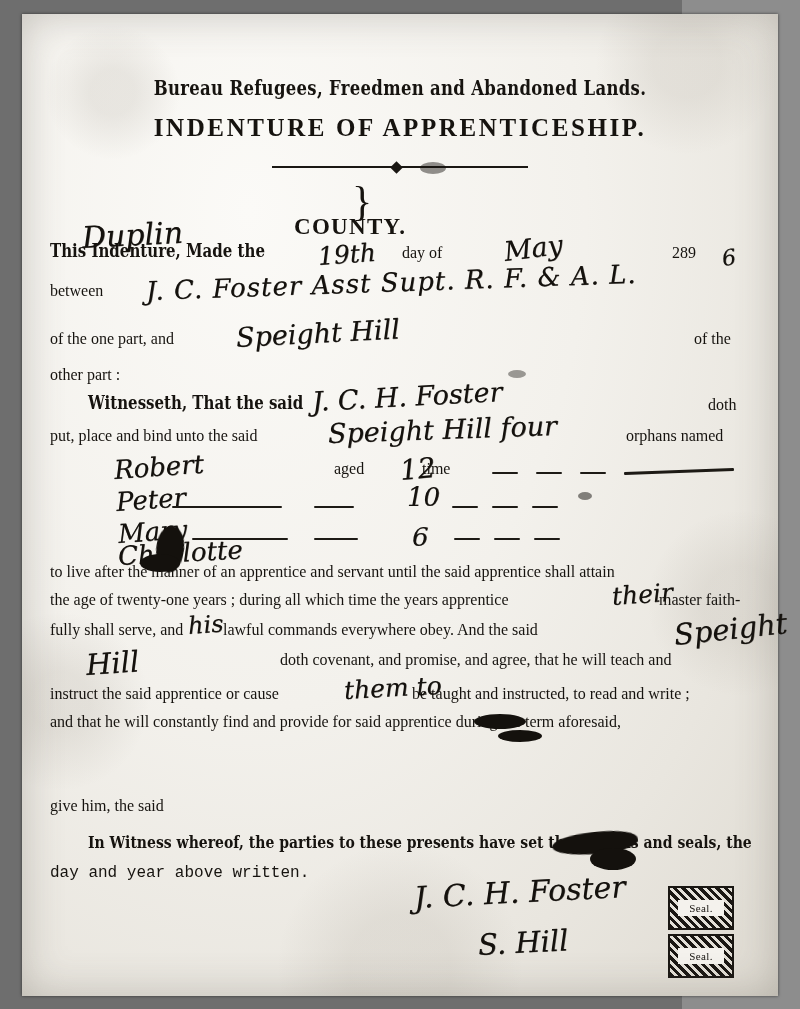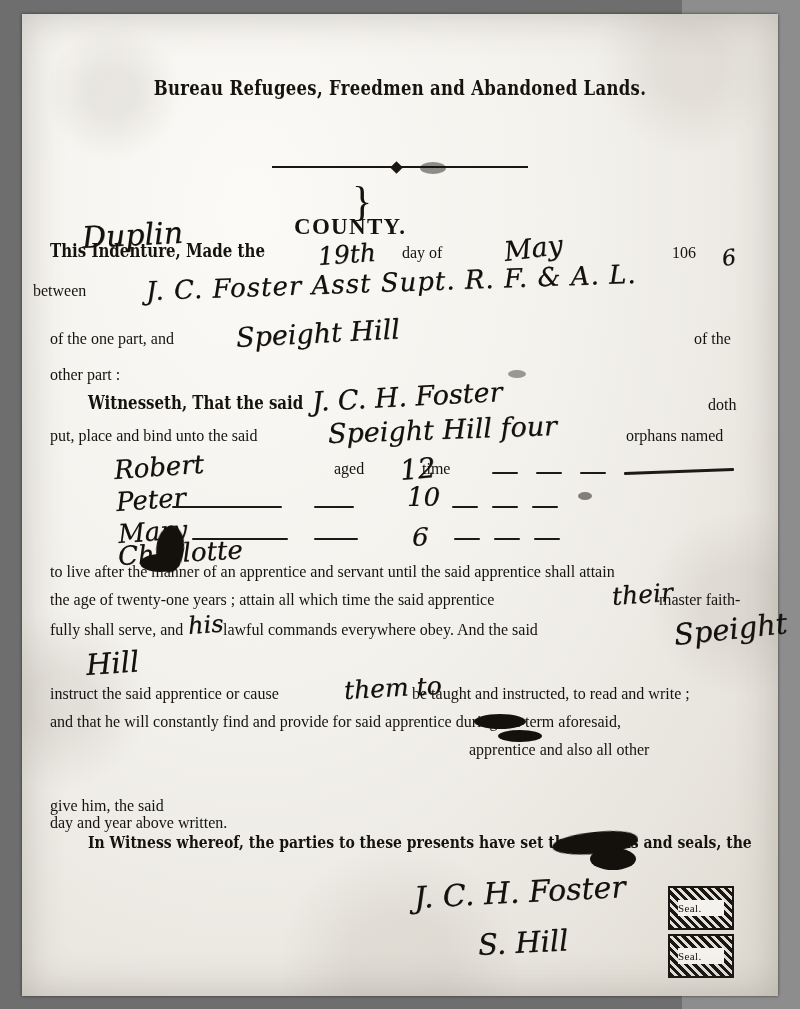--- a/index.html
+++ b/index.html
@@ -141,42 +141,42 @@
     font-weight: bold;
     font-size: 15px;
     transform: scaleY(1.18);
     transform-origin: left bottom;
   }
 
   
   #l-indenture  { top: 230px; left: 28px; }
   #l-dayof      { top: 230px; left: 380px; }
   #l-year       { top: 230px; left: 650px; }
-  #l-between    { top: 268px; left: 11px; }
+  #l-between    { top: 268px; left: 28px; }
   #l-onepart    { top: 316px; left: 28px; }
   #l-ofthe      { top: 316px; left: 672px; }
   #l-otherpart  { top: 352px; left: 28px; }
   #l-witness    { top: 382px; left: 66px; }
   #l-doth       { top: 382px; left: 686px; }
   #l-putplace   { top: 413px; left: 28px; }
   #l-orphans    { top: 413px; left: 604px; }
   #l-aged       { top: 446px; left: 312px; }
   #l-years      { top: 446px; left: 400px; }
 
   #l-live       { top: 549px; left: 28px; }
   #l-age21      { top: 577px; left: 28px; }
   #l-fully      { top: 607px; left: 28px; }
   #l-covenant   { top: 637px; left: 258px; }
   #l-instruct   { top: 671px; left: 28px; }
   #l-andthat    { top: 699px; left: 28px; }
   #l-sufficient { top: 727px; left: 28px; }
   #l-things     { top: 755px; left: 28px; }
   #l-givehim    { top: 783px; left: 28px; }
   #l-inwitness  { top: 822px; left: 66px; }
-  #l-dayyear    { top: 800px; left: 28px; }
+  #l-dayyear    { top: 850px; left: 28px; font-family: Liberation Mono, monospace; }
 
   
   .dash {
     position: absolute;
     height: 2px;
     background: #1d1a15;
     border-radius: 1px;
   }
 
   
@@ -209,20 +209,21 @@
     background:
       repeating-linear-gradient(45deg, #1a1713 0 3px, transparent 3px 6px);
     display: flex;
     align-items: center;
     justify-content: center;
   }
   .seal .inner {
     background: #f4f2ed;
     width: 46px;
     height: 16px;
+    text-align: center;
     font-size: 11px;
     font-family: "Liberation Serif", serif;
     line-height: 16px;
     letter-spacing: 0.4px;
   }
 
   
   #vignette {
     position: absolute;
     inset: 0;
@@ -231,58 +232,59 @@
   }
 </style>
 </head>
 <body>
 
 <div id="page">
   <div id="sheet">
     <div class="content">
 
       <div id="hdr-bureau">Bureau Refugees, Freedmen and Abandoned Lands.</div>
+      <div id="hdr-title">INDENTURE OF APPRENTICESHIP.</div>
 
       <div id="rule">
         <div class="bar"></div>
         <div class="dia"></div>
       </div>
 
       <div id="brace">}</div>
       <div id="county-word">COUNTY.</div>
 
       <div class="ptxt bl" id="l-indenture">This Indenture, Made the</div>
       <div class="ptxt" id="l-dayof">day of</div>
-      <div class="ptxt" id="l-year">106</div>
+      <div class="ptxt" id="l-year">289</div>
 
       <div class="ptxt" id="l-between">between</div>
 
       <div class="ptxt" id="l-onepart">of the one part, and</div>
       <div class="ptxt" id="l-ofthe">of the</div>
       <div class="ptxt" id="l-otherpart">other part :</div>
 
       <div class="ptxt bl" id="l-witness">Witnesseth, That the said</div>
       <div class="ptxt" id="l-doth">doth</div>
 
       <div class="ptxt" id="l-putplace">put, place and bind unto the said</div>
       <div class="ptxt" id="l-orphans">orphans named</div>
 
       <div class="ptxt" id="l-aged">aged</div>
       <div class="ptxt" id="l-years">time</div>
 
       <div class="ptxt" id="l-live">to live after the manner of an apprentice and servant until the said apprentice shall attain</div>
-      <div class="ptxt" id="l-age21">the age of twenty-one years ; attain all which time the said apprentice</div>
+      <div class="ptxt" id="l-age21">the age of twenty-one years ; during all which time the years apprentice</div>
       <div class="ptxt" style="top:577px; left:637px;">master faith-</div>
       <div class="ptxt" id="l-fully">fully shall serve, and</div>
       <div class="ptxt" style="top:607px; left:201px;">lawful commands everywhere obey.   And the said</div>
 
+      <div class="ptxt" id="l-covenant">doth covenant, and promise, and agree, that he will teach and</div>
       <div class="ptxt" id="l-instruct">instruct the said apprentice or cause</div>
       <div class="ptxt" style="top:671px; left:390px;">be taught and instructed, to read and write ;</div>
       <div class="ptxt" id="l-andthat">and that he will constantly find and provide for said apprentice during the term aforesaid,</div>
-      <div class="ptxt" style="top:727px; left:447px;">apprentice and also all other</div>
       <div class="ptxt" id="l-givehim">give him, the said</div>
 
       <div class="ptxt bl" id="l-inwitness" style="font-size:14px;">In Witness whereof, the parties to these presents have set their hands and seals, the</div>
       <div class="ptxt" id="l-dayyear">day and year above written.</div>
 
       <div class="hw ink" style="top:206px; left:60px; font-size:30px; transform:rotate(-3deg);">Duplin</div>
 
       <div class="hw ink" style="top:228px; left:296px; font-size:25px; transform:rotate(-4deg);">19th</div>
 
       <div class="hw ink" style="top:222px; left:482px; font-size:27px; transform:rotate(-7deg);">May</div>

